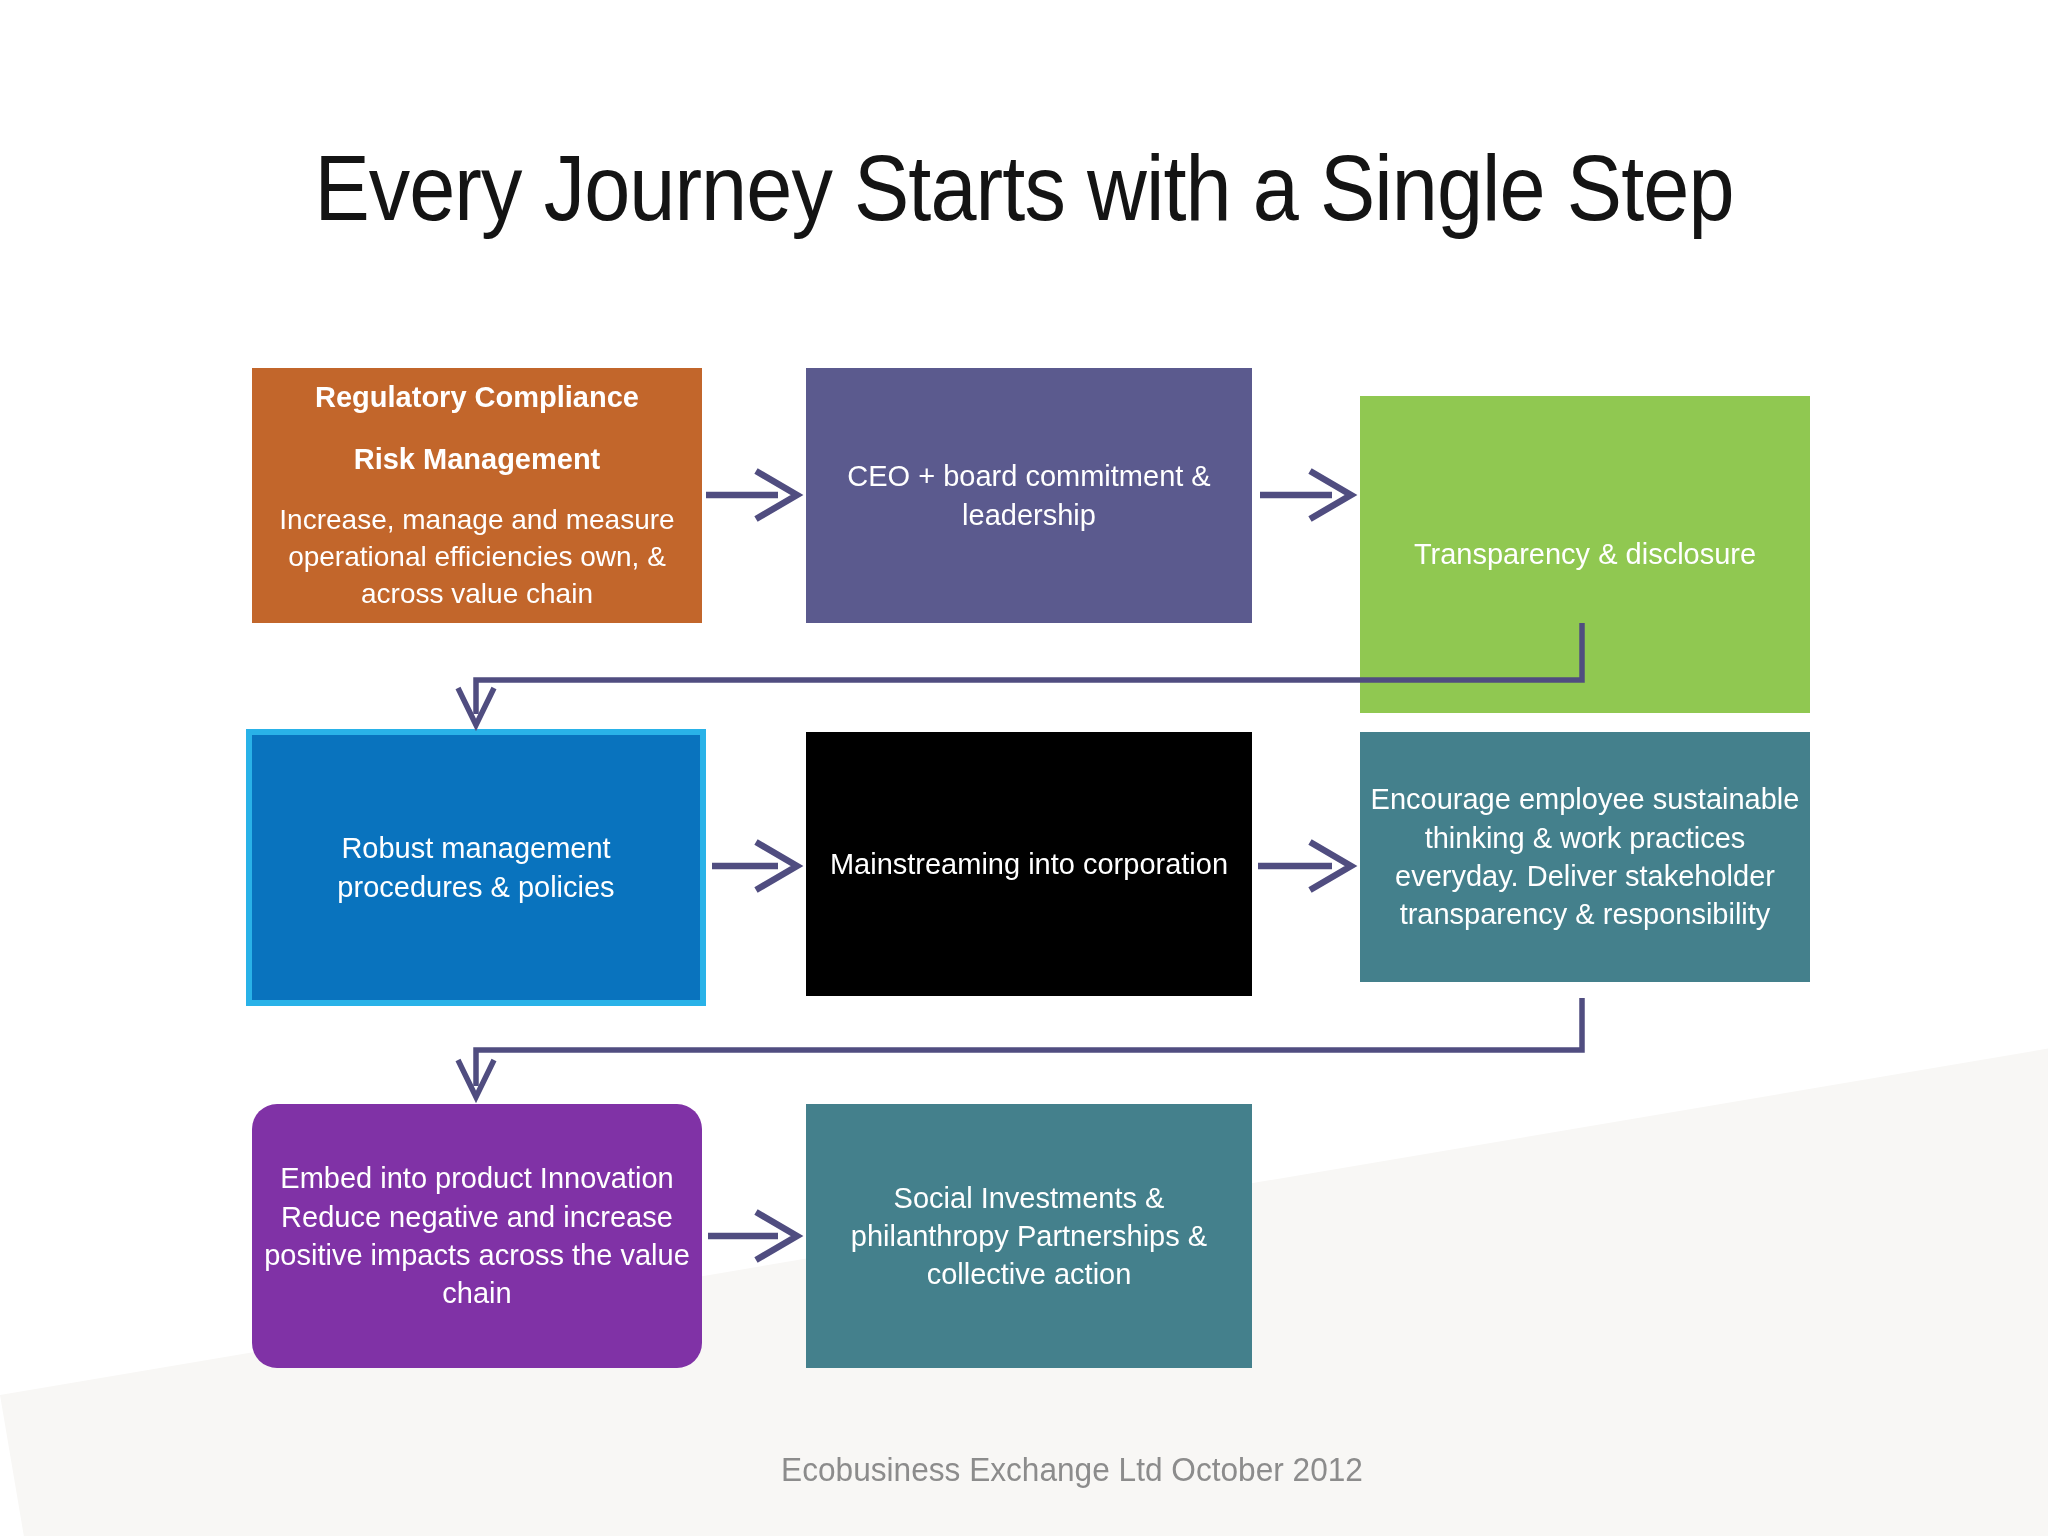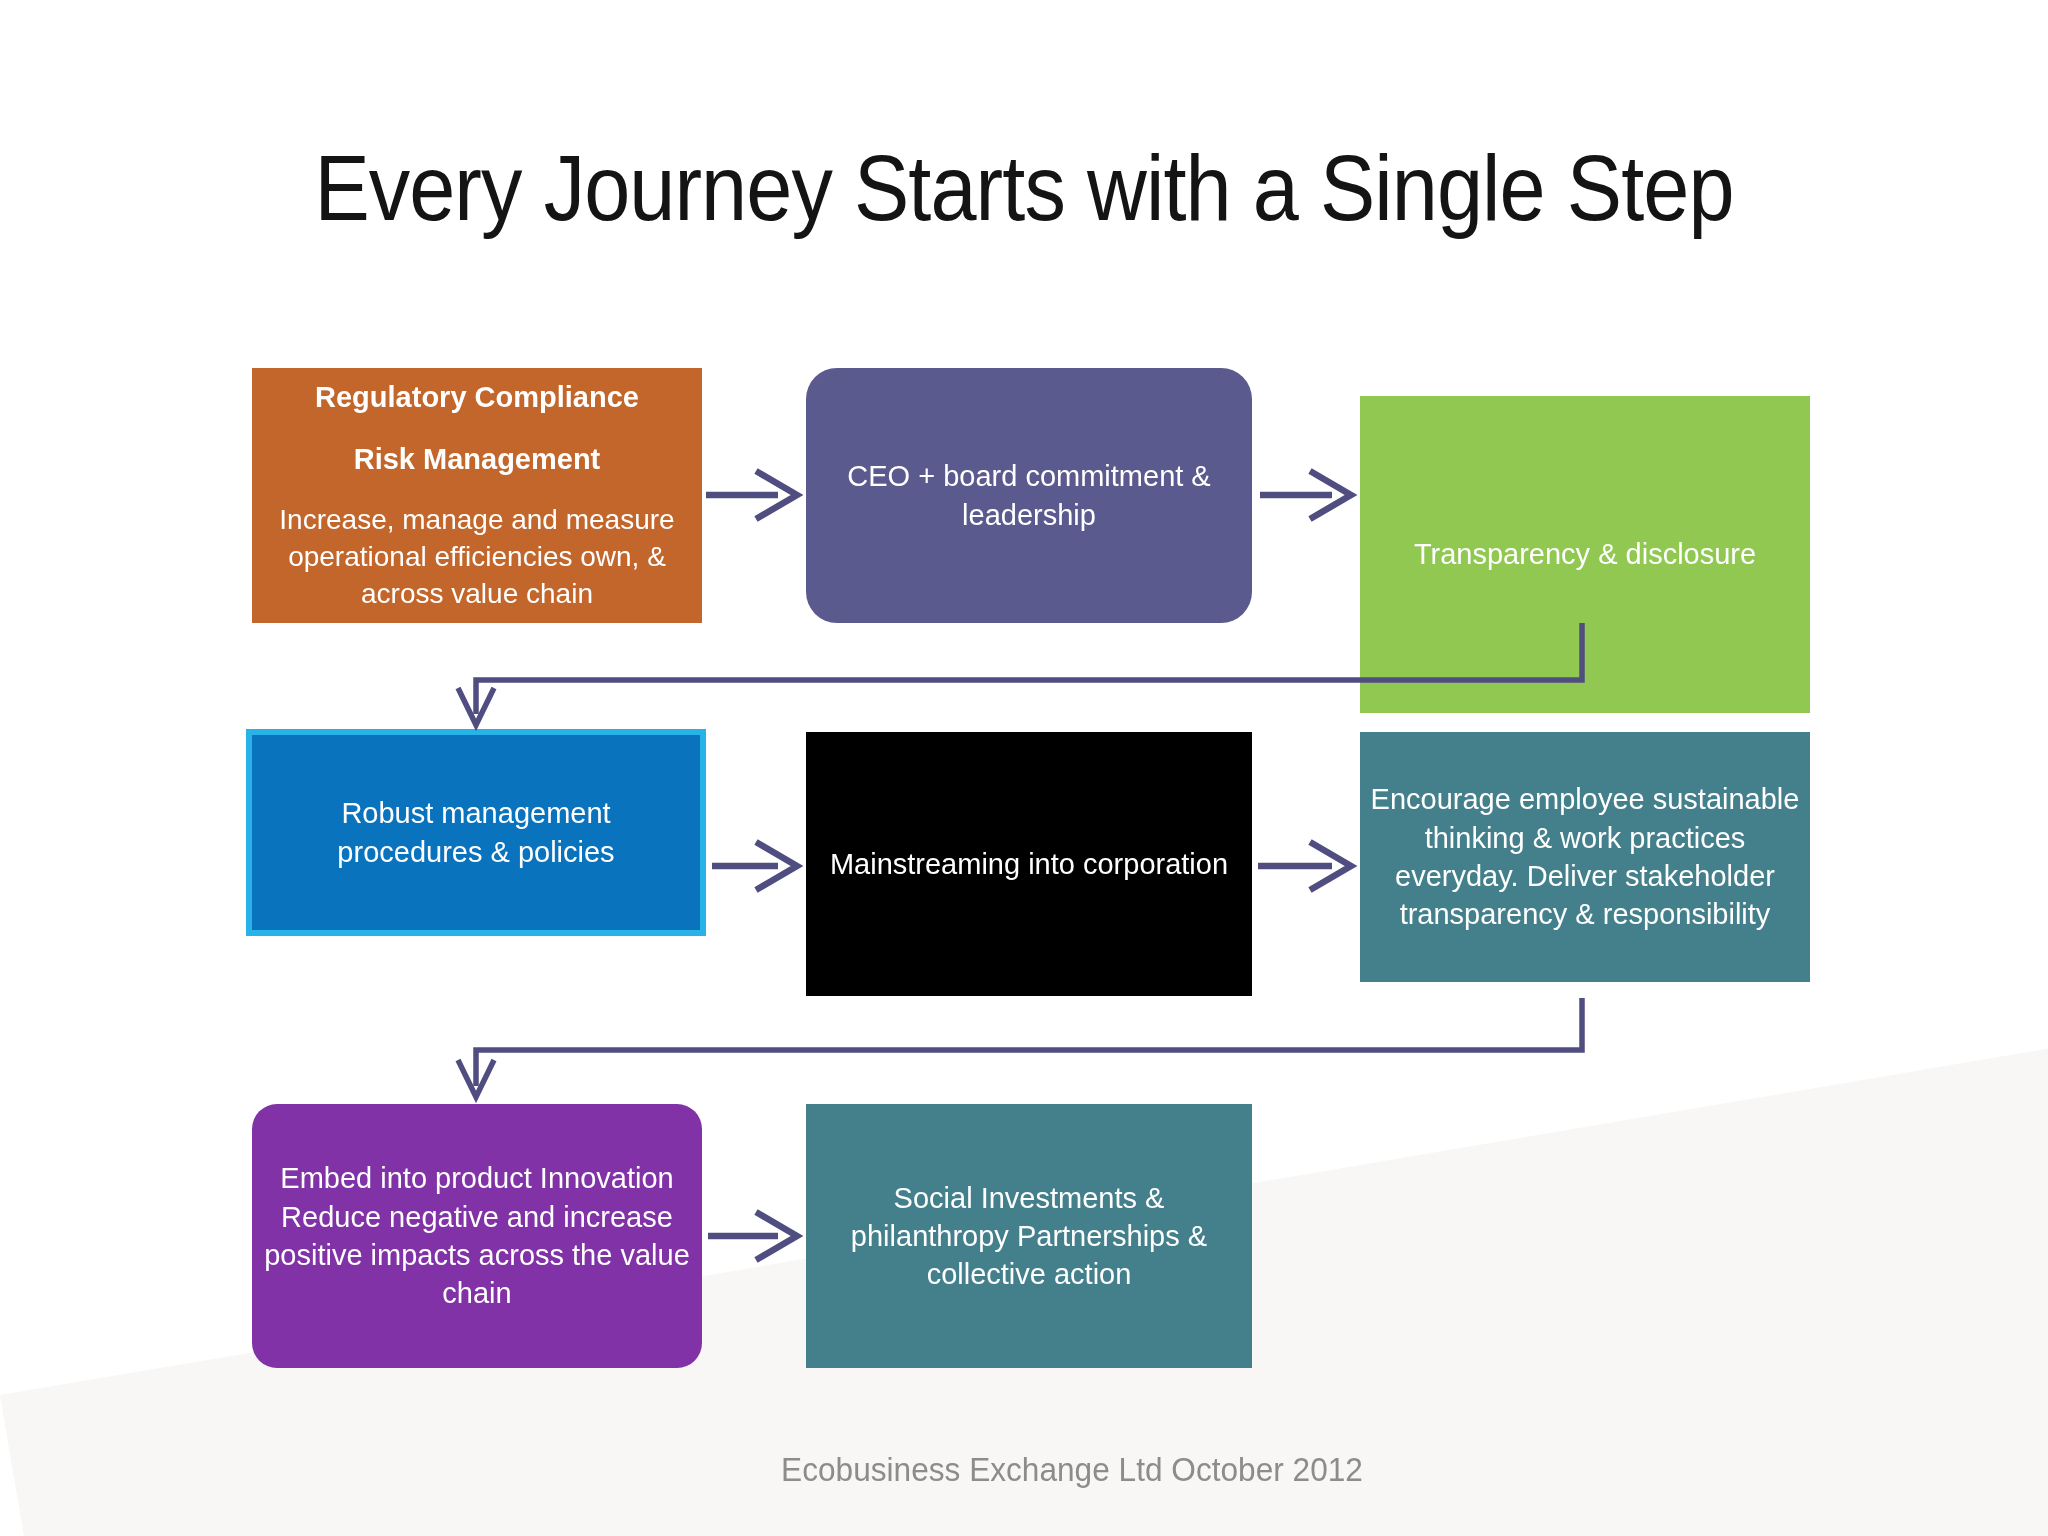--- a/index.html
+++ b/index.html
@@ -42,21 +42,21 @@
   .box .line{width:100%;}
   .box .bold{font-weight:bold;}
   .box .gap{margin-top:24px;}
   
   .r1c1{left:252px;top:368px;width:450px;height:255px;}
   .r1c1 .body{font-size:28px;padding:0 2px;}
   .r1c2{left:806px;top:368px;width:446px;height:255px;}
   .r1c3{left:1360px;top:348px;width:450px;height:317px;margin-top:48px;}
   
   .r2c1{
-    left:246px;top:729px;width:460px;height:207px;
+    left:246px;top:729px;width:460px;height:277px;
     border:6px solid #29B2E8;
   }
   .r2c1 .line{max-width:330px;}
   .r2c2{left:806px;top:732px;width:446px;height:264px;}
   .r2c3{left:1360px;top:732px;width:450px;height:250px;}
   
   .r3c1{left:252px;top:1104px;width:450px;height:264px;padding:0 12px;border-radius:25px;}
   .r3c2{left:806px;top:1104px;width:446px;height:264px;}
   .footer{
     position:absolute;top:1451px;left:572px;width:1000px;
@@ -83,21 +83,21 @@
 
   <div class="content">
 
     <div class="title">Every Journey Starts with a Single Step</div>
 
     <div class="box r1c1" style="background-color: rgb(194, 102, 43);">
       <div class="line bold">Regulatory Compliance</div>
       <div class="line bold gap">Risk Management</div>
       <div class="line body gap">Increase, manage and measure operational efficiencies own, &amp; across value chain</div>
     </div>
-    <div class="box r1c2" style="background-color: rgb(91, 90, 142); border-radius: 31px;">
+    <div class="box r1c2" style="background-color: rgb(91, 90, 142);">
       <div class="line">CEO + board commitment &amp; leadership</div>
     </div>
     <div class="box r1c3" style="background-color: rgb(144, 200, 81);">
       <div class="line">Transparency &amp; disclosure</div>
     </div>
 
     <div class="box r2c1" style="background-color: rgb(9, 115, 190);">
       <div class="line">Robust management procedures &amp; policies</div>
     </div>
     <div class="box r2c2" style="background-color: #000000;">

